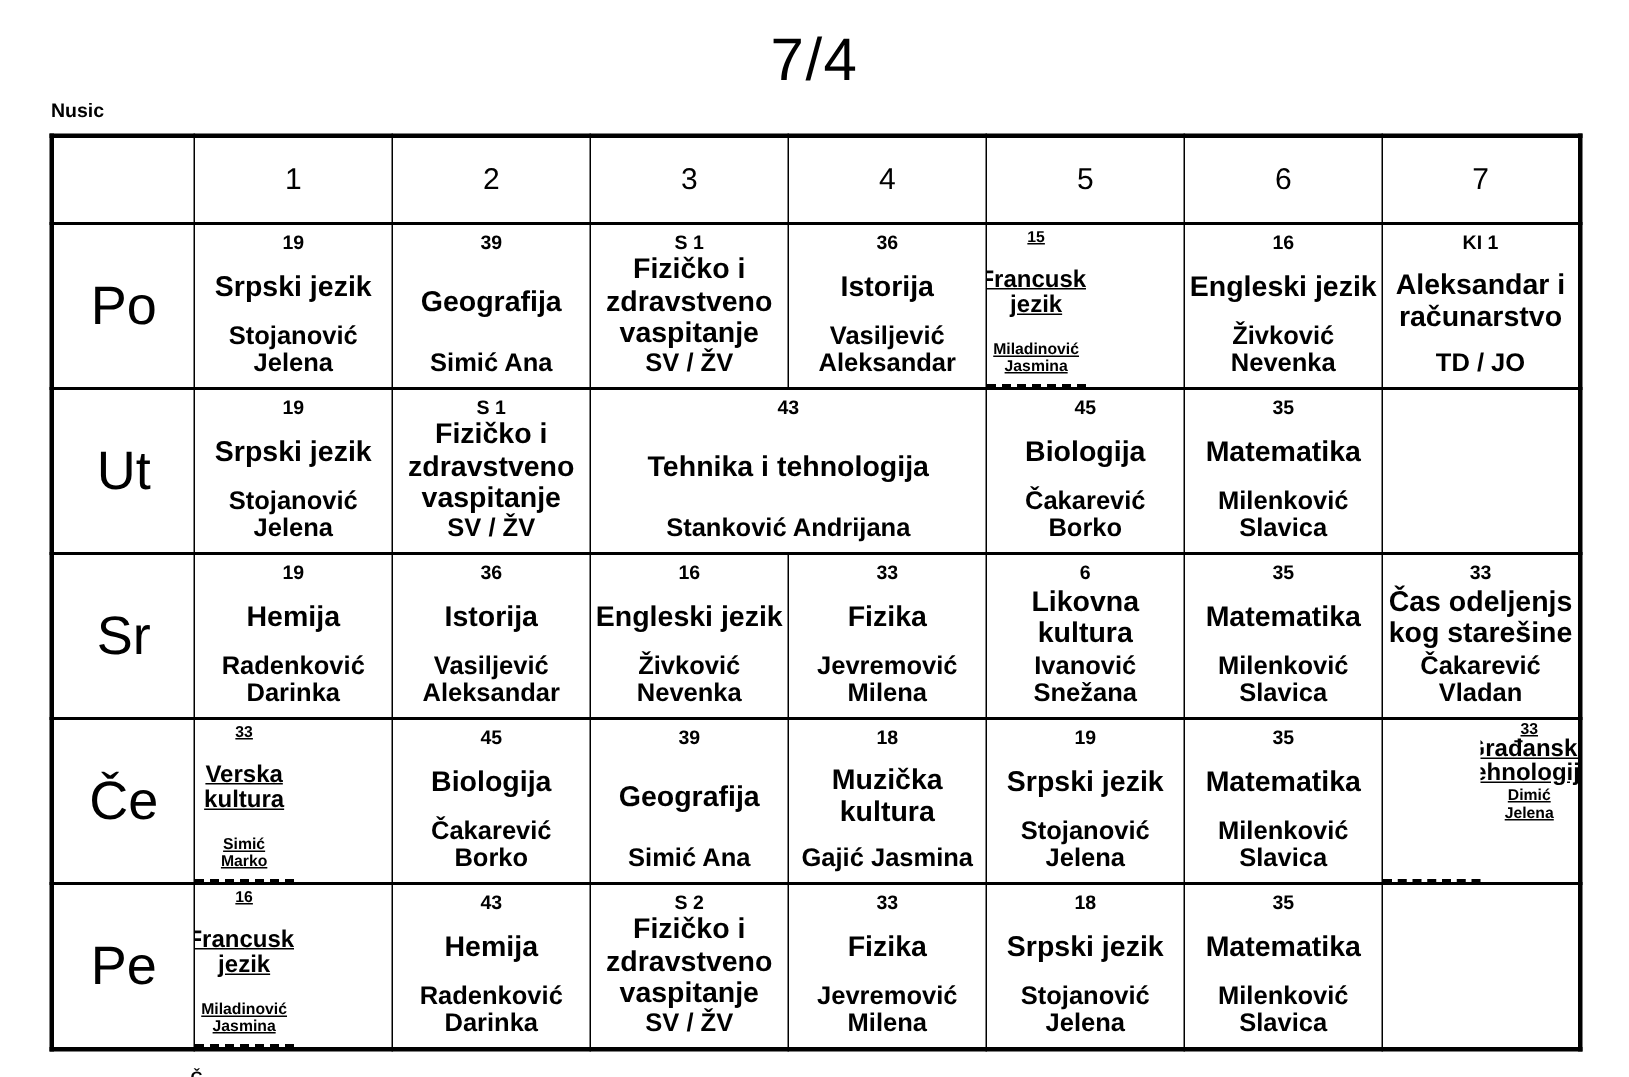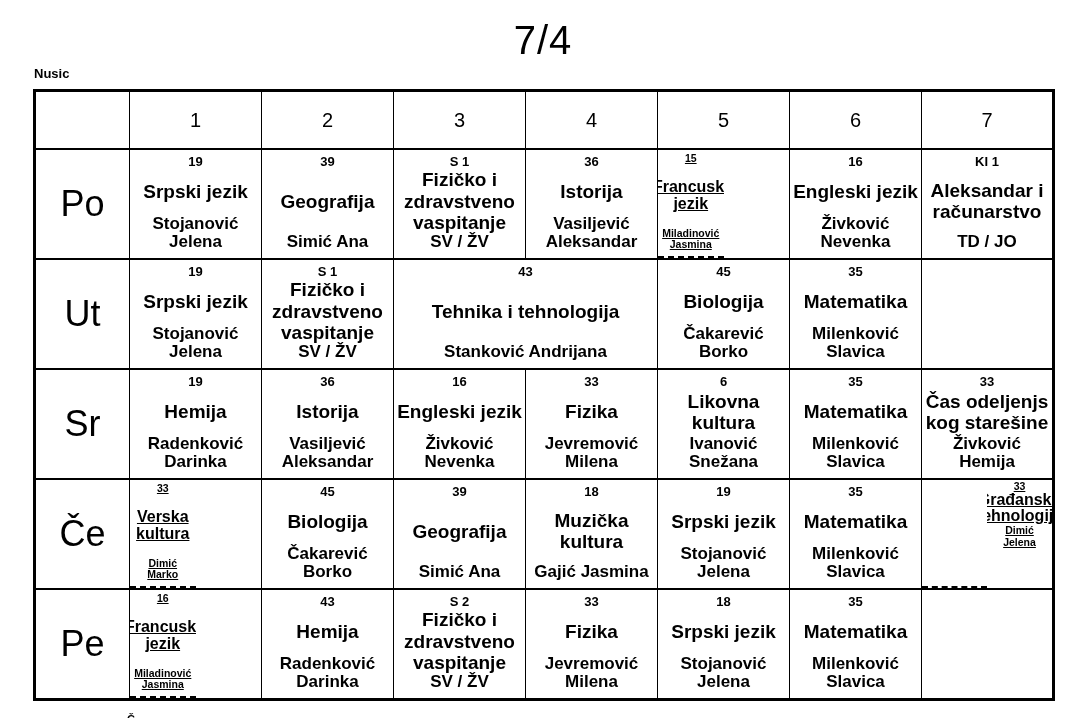--- a/index.html
+++ b/index.html
@@ -220,33 +220,33 @@
           <div class="cell-inner">
       <div class="room">35</div>
       <div class="subject">Matematika</div>
       <div class="teacher">Milenković Slavica</div>
     </div>
         </td>
     <td>
           <div class="cell-inner">
       <div class="room">33</div>
       <div class="subject breakword">Čas odeljenjskog starešine</div>
-      <div class="teacher">Živković Hemija</div>
+      <div class="teacher">Čakarević Vladan</div>
     </div>
         </td>
   </tr>
 
   <tr class="data-row">
     <td class="day-cell">Če</td>
     <td>
           <div class="split-wrap">
       <div class="half top">
         <div class="s-room">33</div>
         <div class="s-subject">Verska kultura</div>
-        <div class="s-teacher">Dimić Marko</div>
+        <div class="s-teacher">Simić Marko</div>
       </div>
       <div class="half bottom"></div>
     </div>
         </td>
     <td>
           <div class="cell-inner">
       <div class="room">45</div>
       <div class="subject">Biologija</div>
       <div class="teacher">Čakarević Borko</div>
     </div>

